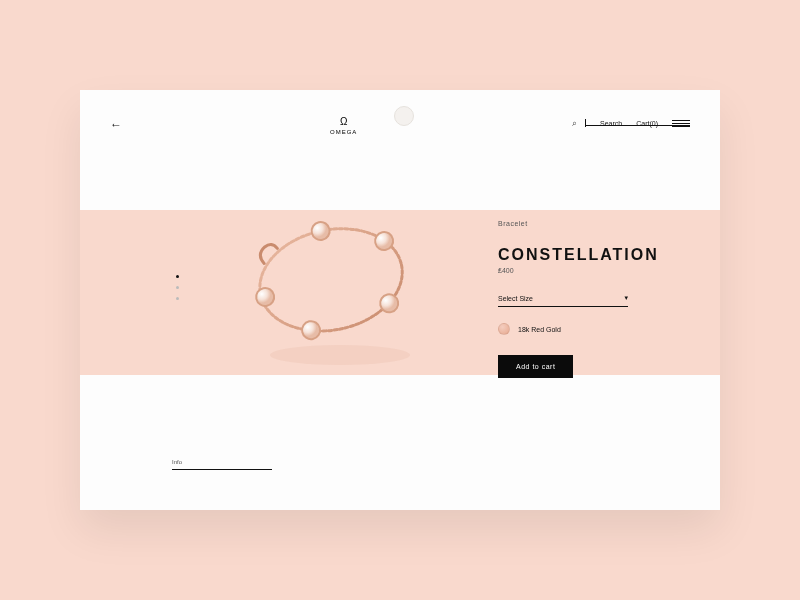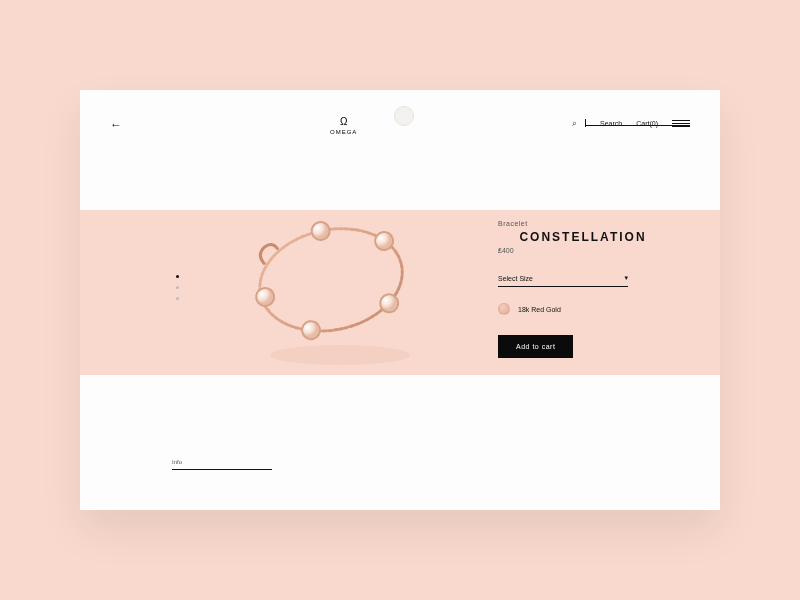--- a/index.html
+++ b/index.html
@@ -102,21 +102,21 @@
 
   
   .panel {
     position:absolute;
     right: 52px;
     top: 10px;
     width: 170px;
     color:#111;
   }
   .category { font-size:7px; letter-spacing:.5px; color:#555; }
-  .title { font-size:12px; font-weight:600; letter-spacing:2px; margin-top:3px;text-align:center; }
+  .title { font-size:16px; font-weight:600; letter-spacing:2px; margin-top:19px; }
   .price { font-size:7px; margin-top:3px; color:#555; }
   .select {
     margin-top: 16px;
     border-bottom: 1px solid #111;
     display:flex; justify-content:space-between; align-items:center;
     padding: 4px 0;
     font-size:7px;
     cursor:pointer;
     width: 130px;
   }

